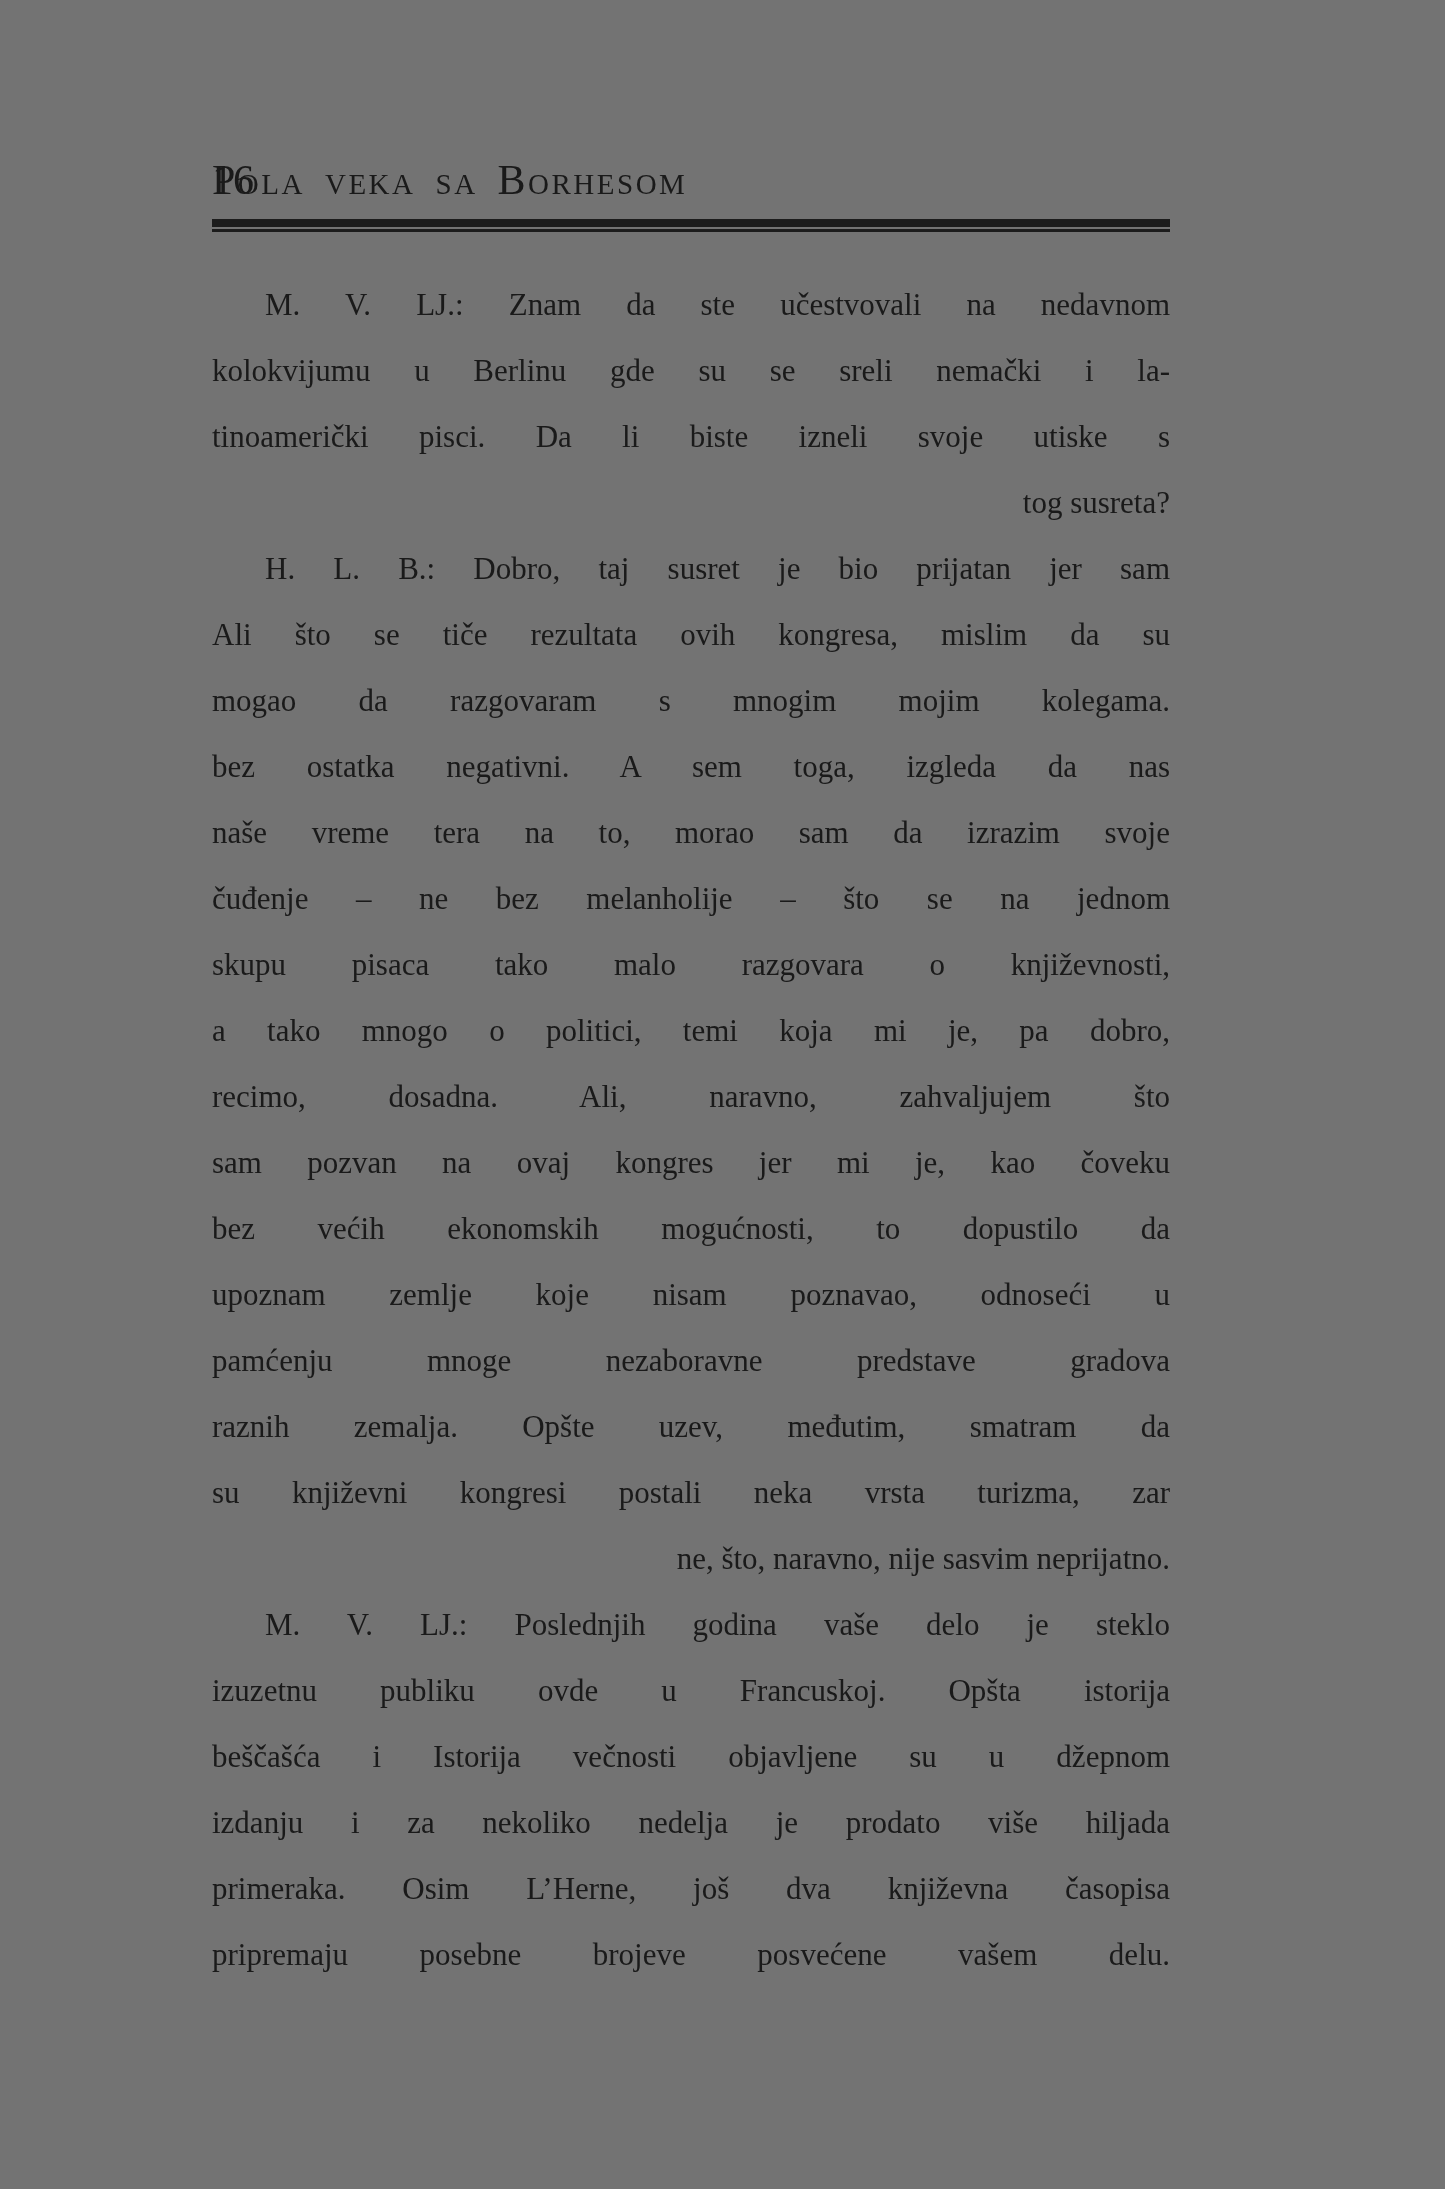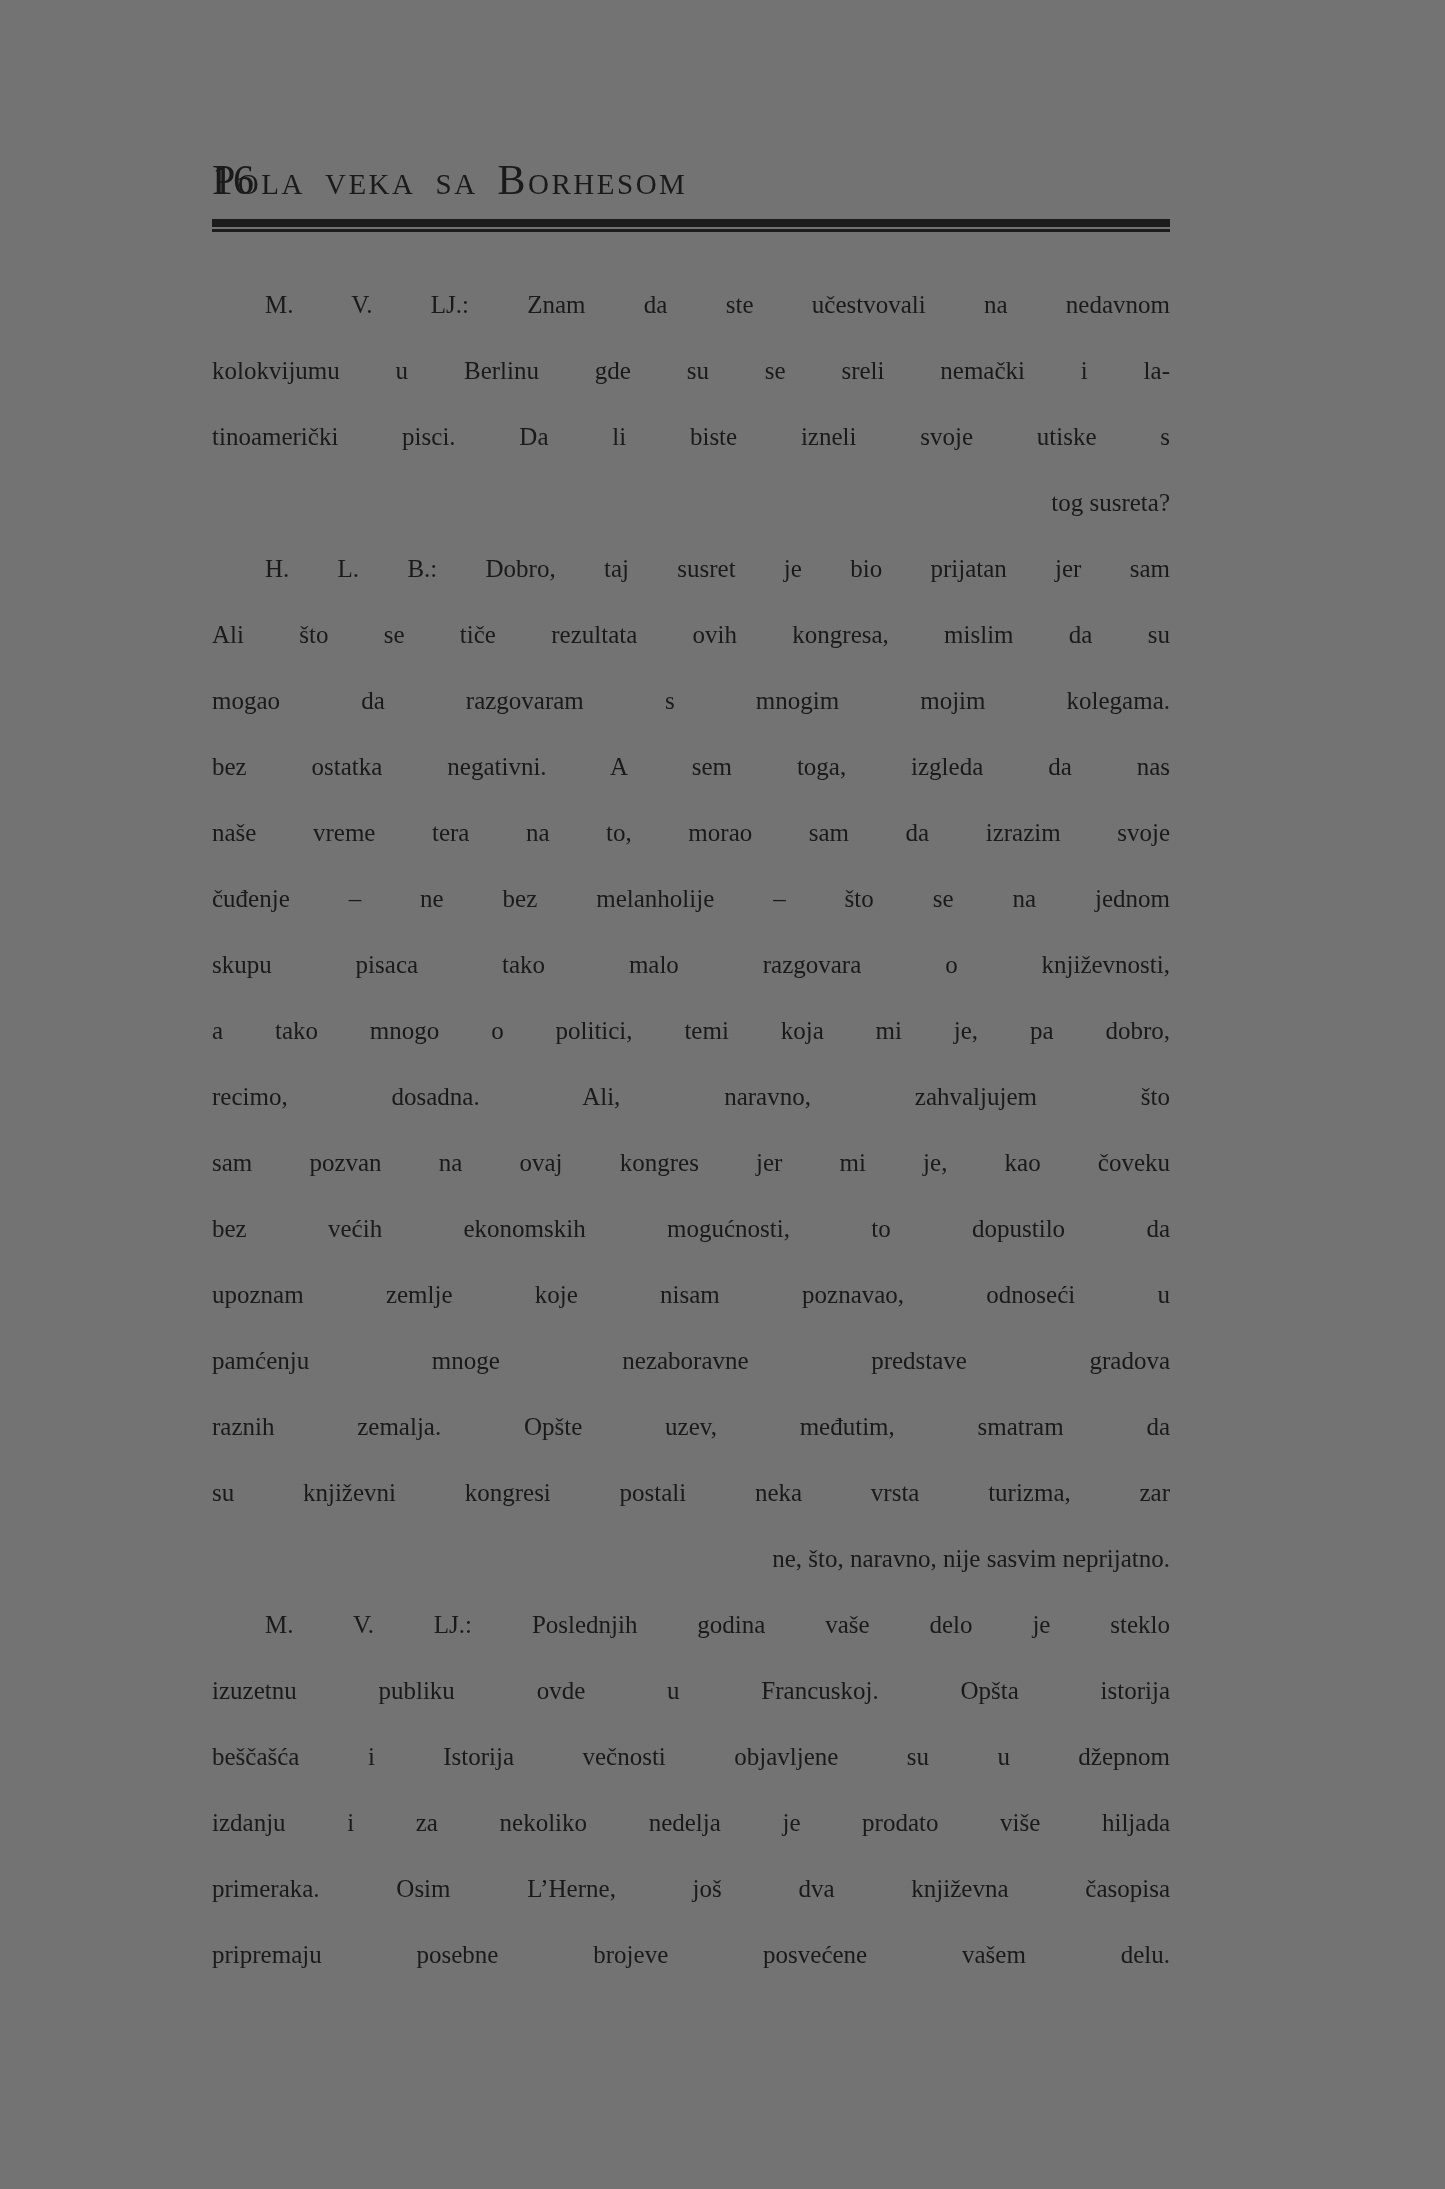--- a/index.html
+++ b/index.html
@@ -45,21 +45,21 @@
     height: 13px;
     box-sizing: border-box;
     border-top: 8px solid #1c1c1c;
     border-bottom: 3px solid #1c1c1c;
   }
   .body-text {
     position: absolute;
     left: 212px;
     top: 272px;
     width: 958px;
-    font-size: 25px;
+    font-size: 31px;
     line-height: 66px;
     text-justify: inter-word;
   }
   .line {
     width: 100%;
     text-align: right;
     white-space: normal;
     overflow: visible;
   }
   .line.j {

